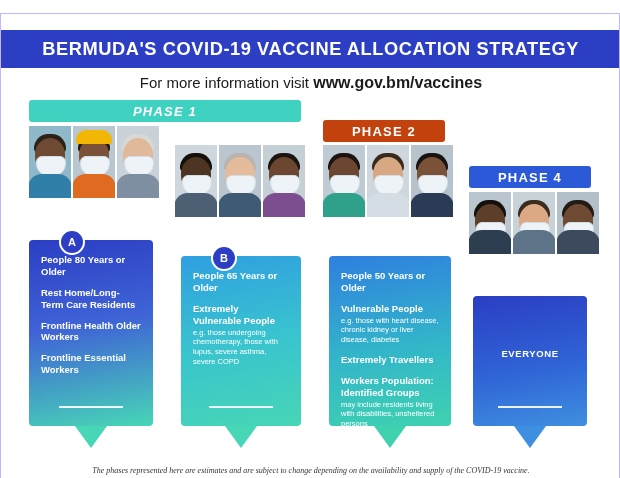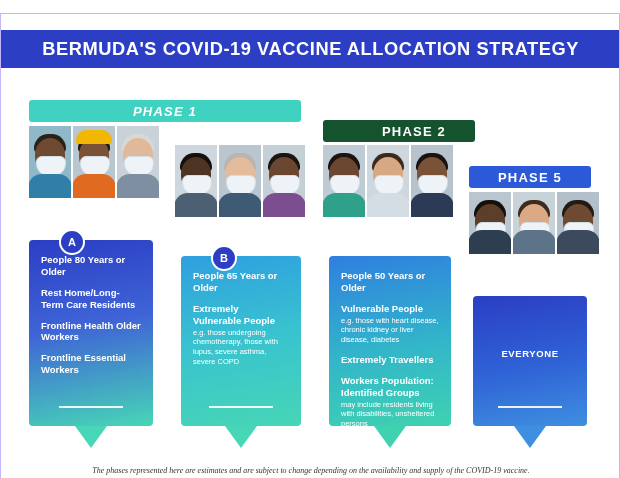--- a/index.html
+++ b/index.html
@@ -64,21 +64,21 @@
     border-radius: 3px;
     display: flex;
     align-items: center;
     justify-content: center;
     color: #ffffff;
     font-size: 13px;
     font-weight: bold;
     letter-spacing: 1.2px;
   }
   #phase1-pill { left: 28px;  top: 86px;  width: 272px; background: #3fd2c0; font-style: italic; }
-  #phase2-pill { left: 322px; top: 106px; width: 122px; background: #14532d; padding-left: 30px; }
+  #phase2-pill { left: 322px; top: 106px; width: 122px; background: #c2410c; }
   #phase3-pill { left: 468px; top: 152px; width: 122px; background: #2b59d8; }
 
   
   .photo-strip {
     position: absolute;
     display: flex;
     gap: 2px;
   }
   #photos-1 { left: 28px;  top: 112px; }
   #photos-2 { left: 174px; top: 131px; }
@@ -246,24 +246,27 @@
 </style>
 </head>
 <body>
 
 <div class="page">
 
   <div class="header-bar">
     <div class="header-title">BERMUDA'S COVID-19 VACCINE ALLOCATION STRATEGY</div>
   </div>
 
+  <div class="subtitle">
+    <span>For more information visit </span><span class="strong">www.gov.bm/vaccines</span>
+  </div>
 
   <div class="phase-pill" id="phase1-pill">PHASE 1</div>
   <div class="phase-pill" id="phase2-pill">PHASE 2</div>
-  <div class="phase-pill" id="phase3-pill">PHASE 5</div>
+  <div class="phase-pill" id="phase3-pill">PHASE 4</div>
 
   <div class="photo-strip" id="photos-1">
     <div class="photo">
       <div class="bg" style="background:#8fb8c9"></div>
         <div class="hair" style="background:#2b2118"></div>
         <div class="head" style="background:#6e4a33"></div>
         <div class="mask"></div>
         <div class="body" style="background:#2f7fa8"></div>
     </div>
     <div class="photo">

